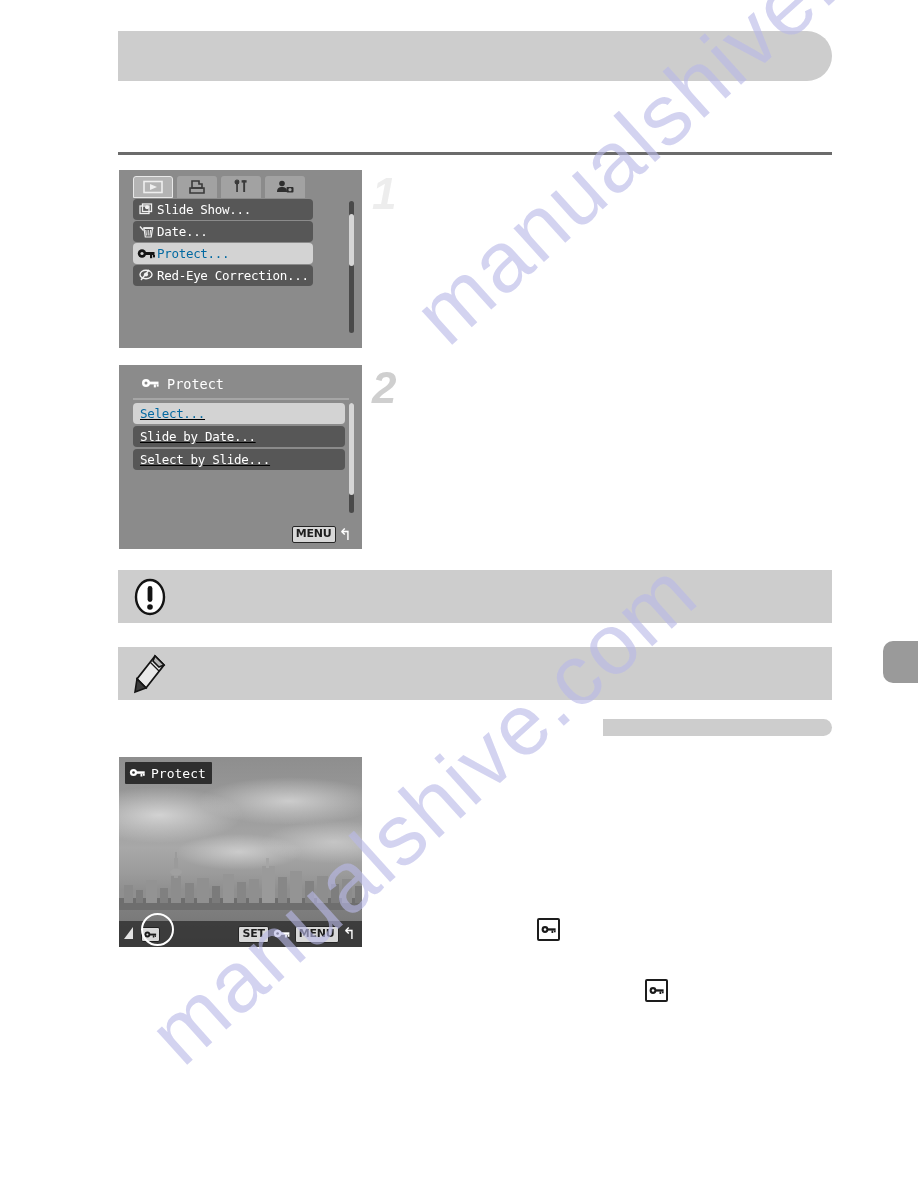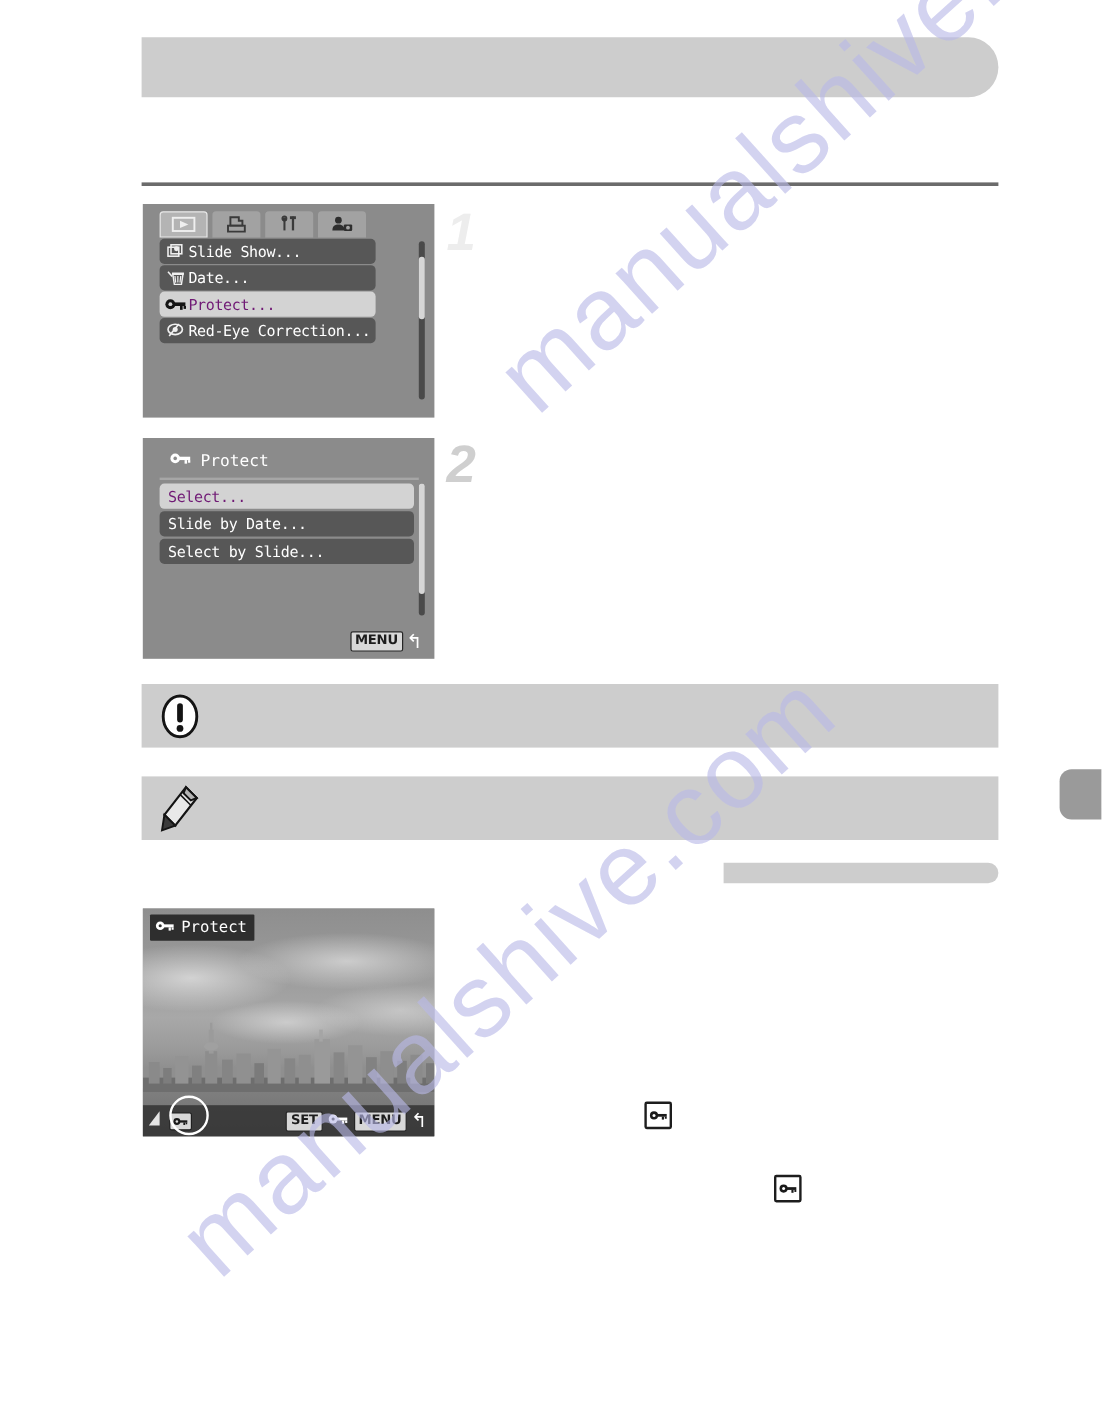--- a/index.html
+++ b/index.html
@@ -153,21 +153,21 @@
     align-items: center;
     justify-content: center;
   }
   .menu-row .ml {
     font-family: "DejaVu Sans Mono", monospace;
     font-size: 12.5px;
     color: #ffffff;
     letter-spacing: -0.3px;
     white-space: nowrap;
   }
-  .menu-row.hl .ml { color: #701a75; }
+  .menu-row.hl .ml { color: #0369a1; }
 
   .scroll-track {
     position: absolute;
     width: 5px;
     background: #4a4a4a;
     border-radius: 3px;
   }
   .scroll-thumb {
     position: absolute;
     width: 5px;
@@ -195,21 +195,21 @@
     position: absolute;
     left: 14px; top: 33px;
     width: 216px; height: 2px;
     background: #a6a6a6;
   }
   #s2-list {
     position: absolute;
     left: 14px; top: 38px;
     width: 212px;
   }
-  #s2-list .menu-row { padding-left: 7px; height: 21px; margin-bottom: 2px; }
+  #s2-list .menu-row { padding-left: 7px; height: 21px; margin-bottom: 2px; text-decoration: underline; }
   #s2-track { left: 230px; top: 38px; height: 110px; }
   #s2-thumb { left: 230px; top: 38px; height: 92px; }
 
   .menu-btn-row {
     position: absolute;
     right: 10px; bottom: 6px;
     display: flex;
     align-items: center;
     gap: 3px;
   }

